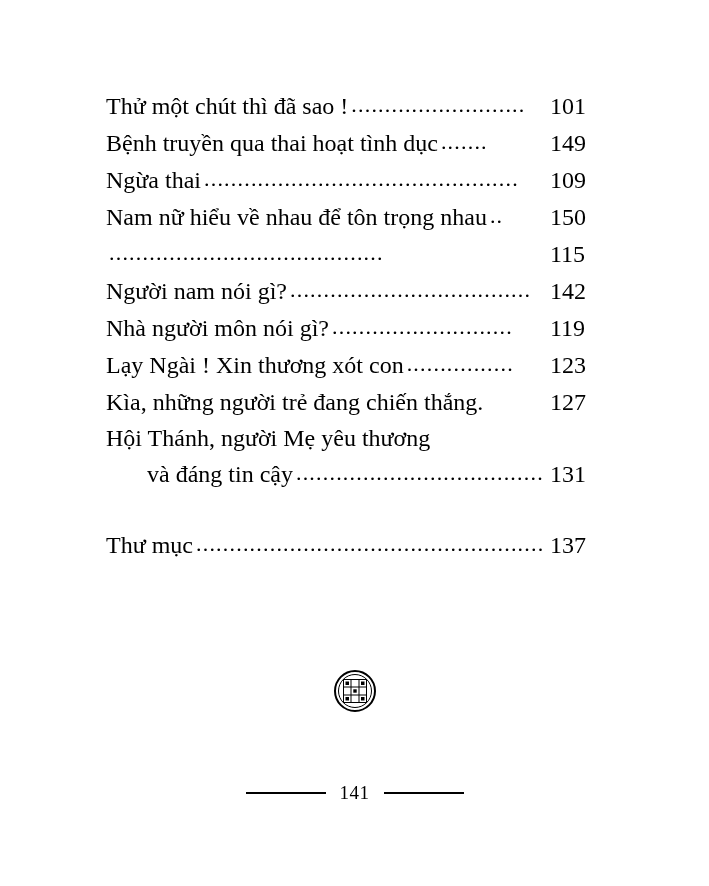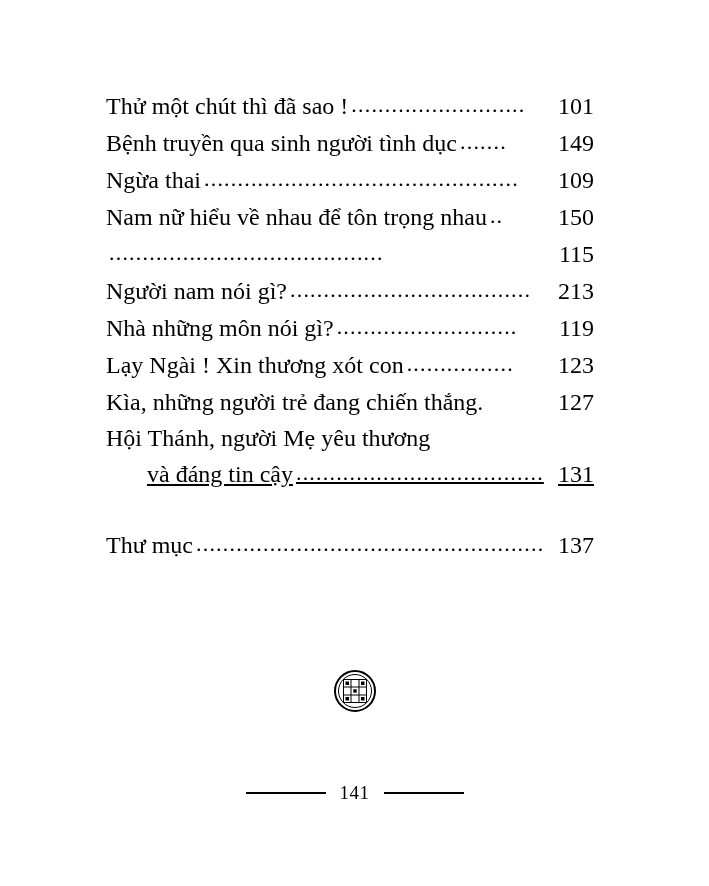--- a/index.html
+++ b/index.html
@@ -44,29 +44,28 @@
     white-space: nowrap;
     margin: 0 3px;
     font-size: 22px;
     letter-spacing: 1.2px;
     color: #000;
     position: relative;
     top: -2px;
   }
   .toc-entry .page-num {
     flex: 0 0 auto;
-    text-align: right;
+    text-align: left;
     min-width: 44px;
   }
   .toc-entry.no-dots .dots {
     visibility: hidden;
   }
   .toc-entry.cont {
     padding-left: 0;
-    text-decoration: underline;
   }
   .toc-entry.cont .title {
     padding-left: 41px;
   }
   .spacer {
     height: 34px;
   }
   .ornament {
     position: absolute;
     left: 0;
@@ -106,21 +105,21 @@
 
   <div class="toc">
 
     <div class="toc-entry">
       <span class="title">Thử một chút thì đã sao !</span>
       <span class="dots">..........................</span>
       <span class="page-num">101</span>
     </div>
 
     <div class="toc-entry">
-      <span class="title">Bệnh truyền qua sinh người tình dục</span>
+      <span class="title">Bệnh truyền qua thai hoạt tình dục</span>
       <span class="dots">.......</span>
       <span class="page-num">149</span>
     </div>
 
     <div class="toc-entry">
       <span class="title">Ngừa thai</span>
       <span class="dots">...............................................</span>
       <span class="page-num">109</span>
     </div>
 
@@ -131,25 +130,25 @@
     </div>
 
     <div class="toc-entry">
       <span class="dots">.........................................</span>
       <span class="page-num">115</span>
     </div>
 
     <div class="toc-entry">
       <span class="title">Người nam nói gì?</span>
       <span class="dots">....................................</span>
-      <span class="page-num">213</span>
-    </div>
-
-    <div class="toc-entry">
-      <span class="title">Nhà những môn nói gì?</span>
+      <span class="page-num">142</span>
+    </div>
+
+    <div class="toc-entry">
+      <span class="title">Nhà người môn nói gì?</span>
       <span class="dots">...........................</span>
       <span class="page-num">119</span>
     </div>
 
     <div class="toc-entry">
       <span class="title">Lạy Ngài ! Xin thương xót con</span>
       <span class="dots">................</span>
       <span class="page-num">123</span>
     </div>
 

